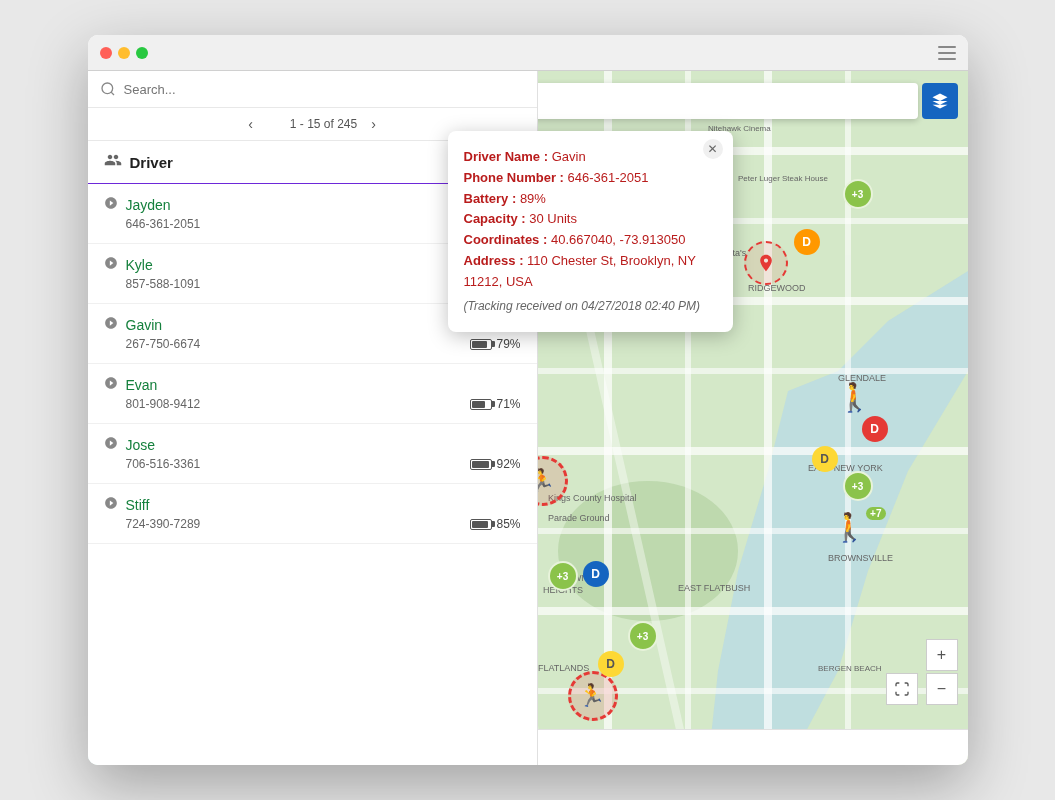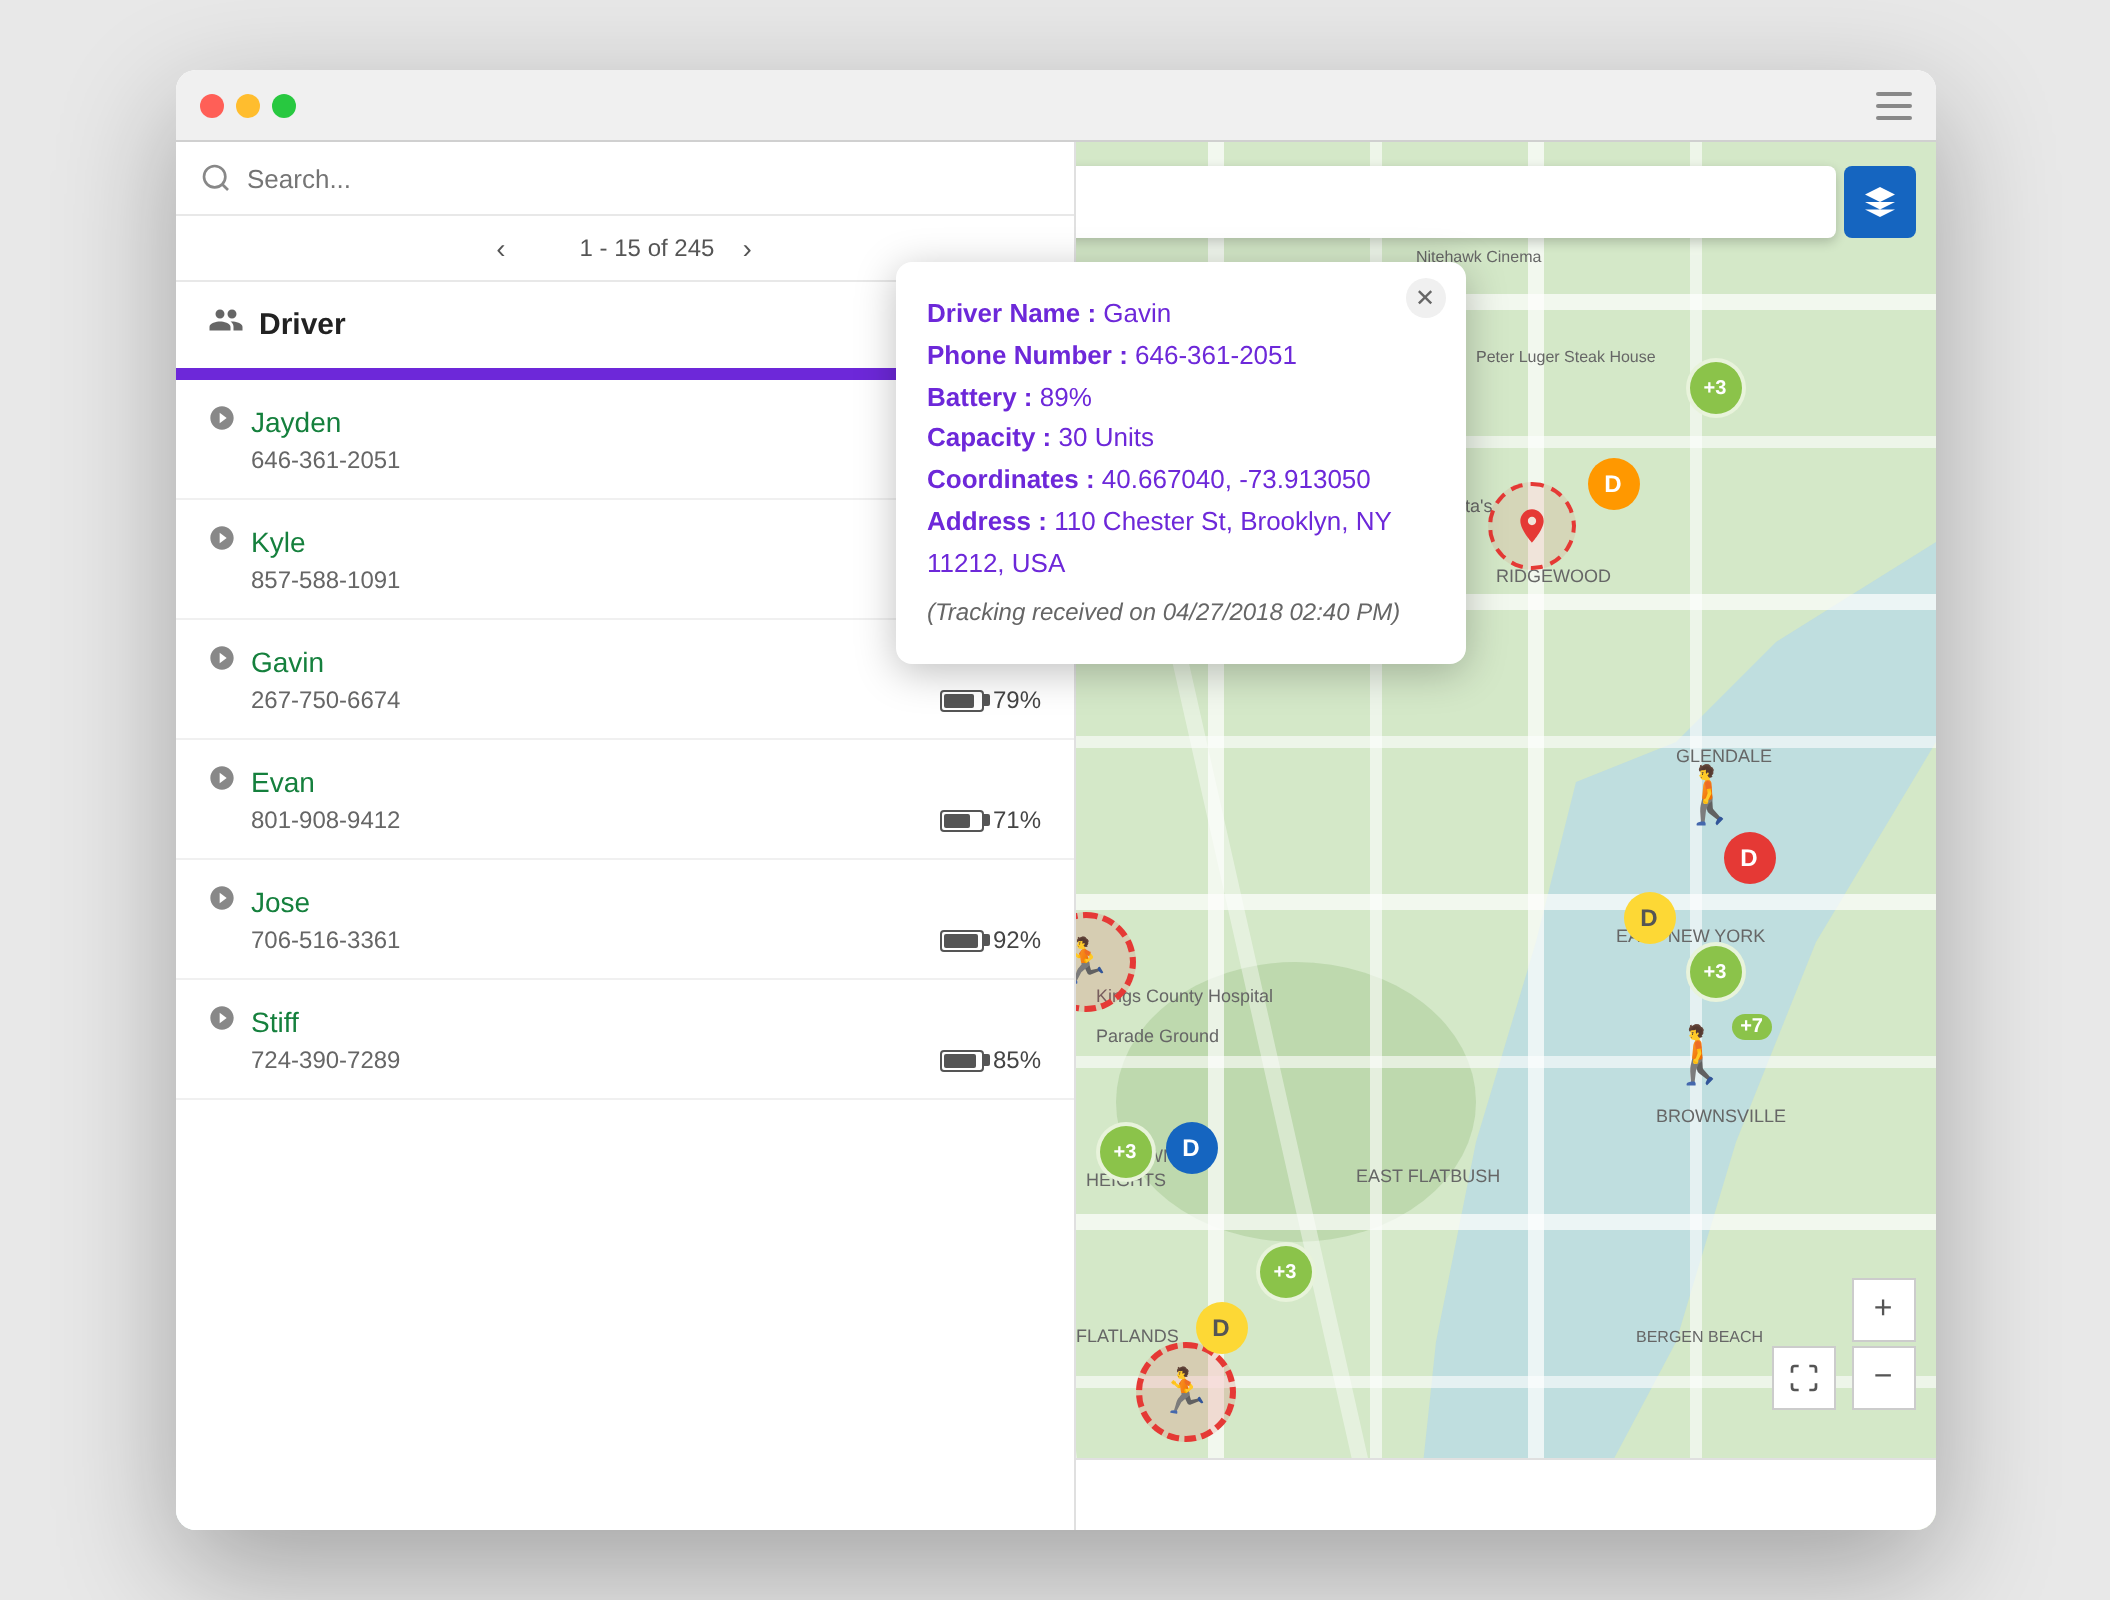--- a/index.html
+++ b/index.html
@@ -151,21 +151,21 @@
       align-items: center;
       justify-content: center;
       cursor: pointer;
       font-size: 12px;
       color: #666;
     }
 
     .driver-popup p {
       font-size: 13px;
       line-height: 1.6;
-      color: #6d28d9;
+      color: #b91c1c;
     }
 
     .driver-popup p strong {
       font-weight: 600;
     }
 
     .driver-popup .tracking-note {
       color: #666;
       font-style: italic;
       font-size: 12px;
@@ -370,21 +370,21 @@
       color: #555;
       font-size: 14px;
       padding: 2px 6px;
     }
 
     .panel-header {
       display: flex;
       align-items: center;
       gap: 8px;
       padding: 10px 16px;
-      border-bottom: 6px solid #6d28d9;
+      border-bottom: 1px solid #6d28d9;
     }
 
     .panel-header-icon {
       font-size: 16px;
       color: #555;
     }
 
     .panel-header-title {
       font-size: 15px;
       font-weight: 600;

